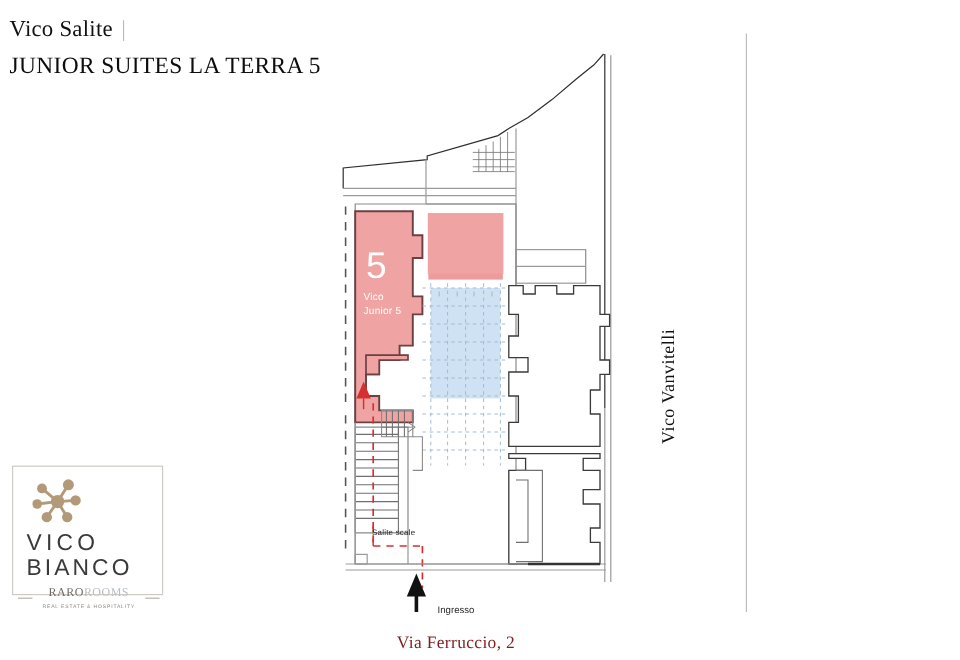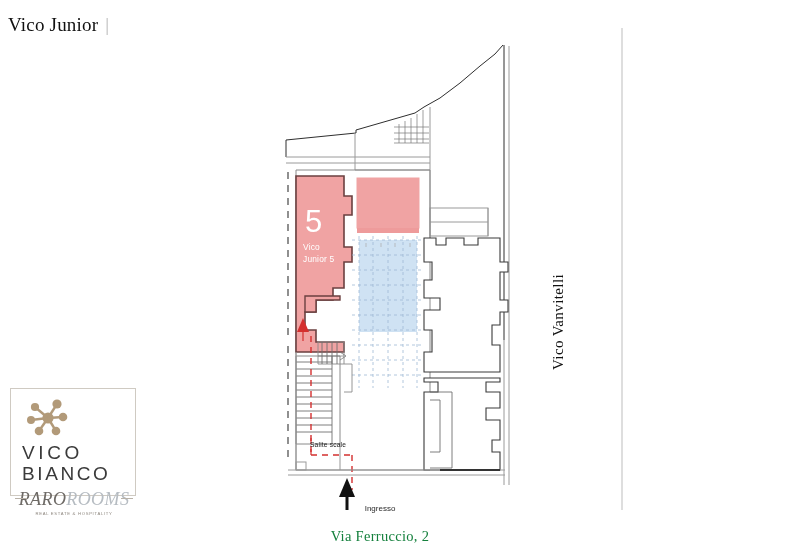--- a/index.html
+++ b/index.html
@@ -98,25 +98,24 @@
     position: absolute;
     top: 8px;
     width: 12px;
     height: 1px;
     background: #b9b2a8;
   }
   #logo-sub-rule-l { left: 4px; }
   #logo-sub-rule-r { right: 4px; }
   #logo-raro {
     font-family: "Liberation Serif", serif;
-    font-size: 18px;
+    font-size: 10px;
     letter-spacing: 0.4px;
     color: #6e6a66;
     line-height: 1;
-    font-style: italic;
   }
   #logo-raro .light { color: #b6bcc2; }
   #logo-tag {
     font-family: "Liberation Sans", sans-serif;
     font-size: 4.2px;
     letter-spacing: 0.7px;
     color: #8d867e;
     margin-top: 3px;
   }
 
@@ -145,21 +144,21 @@
   }
   #street-bottom {
     position: absolute;
     left: 290px;
     top: 528px;
     width: 180px;
     text-align: center;
     font-family: "Liberation Serif", serif;
     font-size: 14.5px;
     letter-spacing: 0.3px;
-    color: #15803d;
+    color: #7f1d1d;
     white-space: nowrap;
   }
   #entrance-label {
     position: absolute;
     left: 290px;
     top: 504px;
     width: 180px;
     text-align: center;
     font-family: "Liberation Sans", sans-serif;
     font-size: 8px;
@@ -196,23 +195,24 @@
     color: #ffffff;
     line-height: 1.45;
     letter-spacing: 0.2px;
   }
 </style>
 </head>
 <body>
 
 <div id="header">
   <div id="title-line-1">
-    <span>Vico Junior</span>
+    <span>Vico Salite</span>
     <span id="brand-sep">|</span>
   </div>
+  <div id="title-line-2">JUNIOR SUITES LA TERRA 5</div>
 </div>
 
 <svg id="plan" viewBox="0 0 800 550">
 
   <line x1="622" y1="28" x2="622" y2="510" stroke="#bdbdbd" stroke-width="1"></line>
 
   <g fill="none" stroke="#3a3a3a" stroke-width="1">
 
     <path d="M286,157 L286,140 L356,133 L356,130 L415,113 L424,107
              L440,98 L460,83 L480,66 L495,54 L503,45" stroke="#2e2e2e" stroke-width="1"></path>

